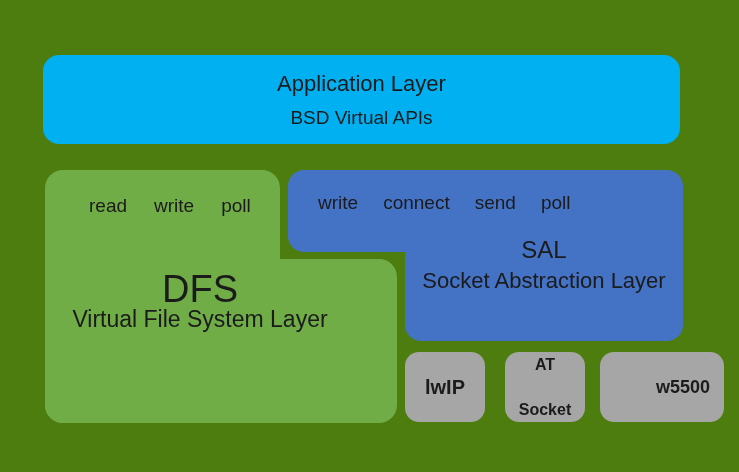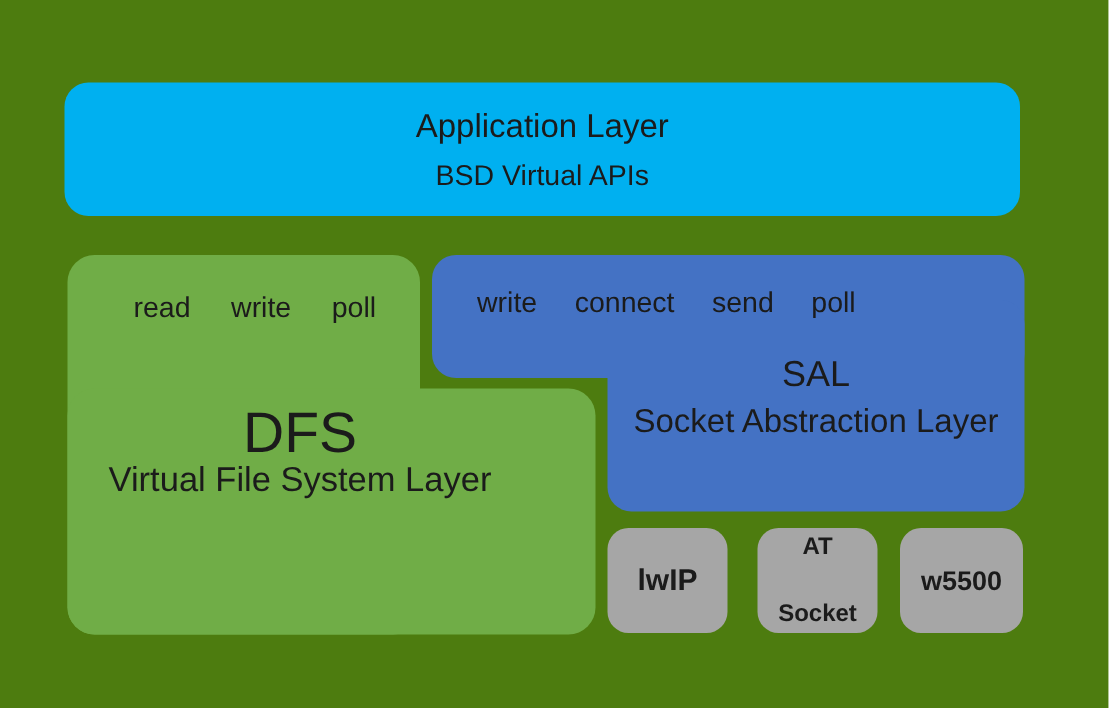--- a/index.html
+++ b/index.html
@@ -107,21 +107,21 @@
     border-radius: 14px;
     display: flex;
     flex-direction: column;
     align-items: center;
     justify-content: center;
     text-align: center;
     font-weight: bold;
   }
   .backend-lwip   { left: 405px; width: 80px; font-size: 20px; }
   .backend-atsock { left: 505px; width: 80px; font-size: 16px; line-height: 1.35; gap: 23px; }
-  .backend-w5500  { left: 600px; width: 82px; font-size: 18px; }
+  .backend-w5500  { left: 600px; width: 82px; font-size: 18px; padding-left: 42px; }
 </style>
 </head>
 <body>
 
 <div class="canvas">
 
   <div class="app-box">
     <div class="app-title">Application Layer</div>
     <div class="app-sub">BSD Virtual APIs</div>
   </div>

